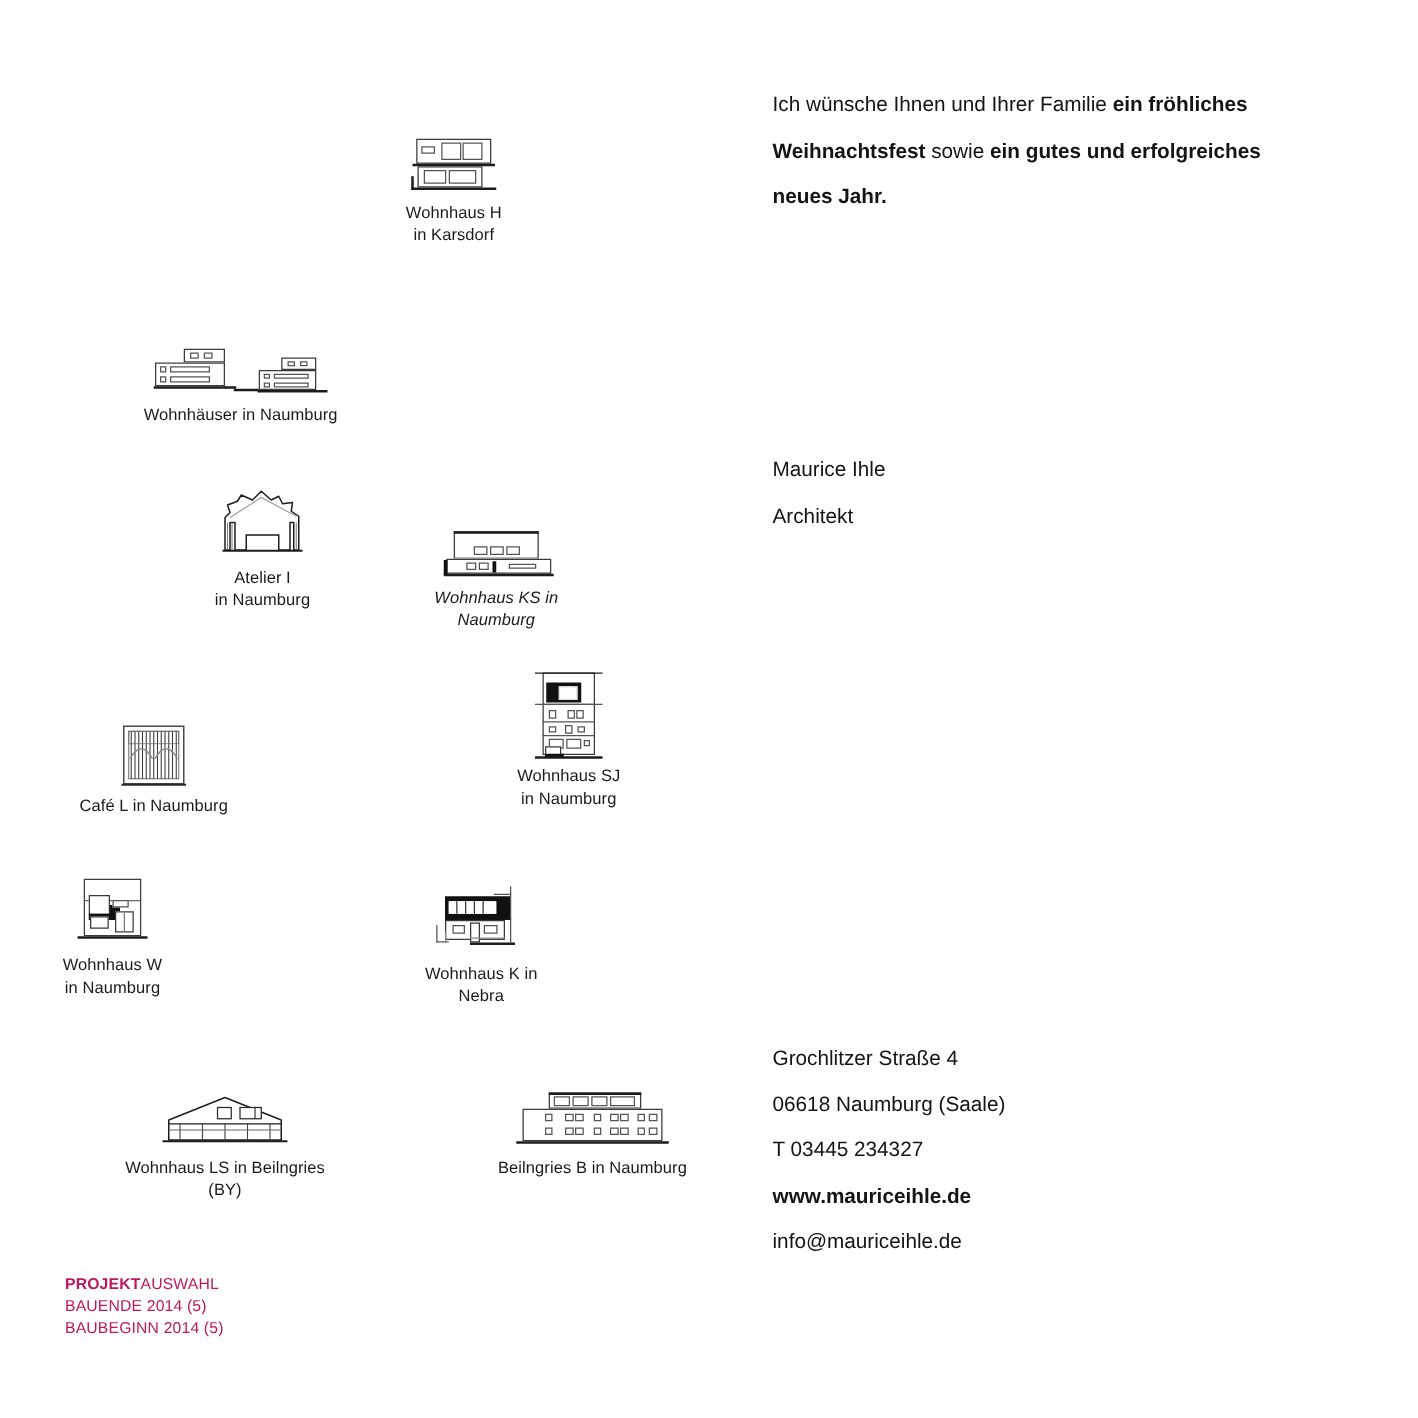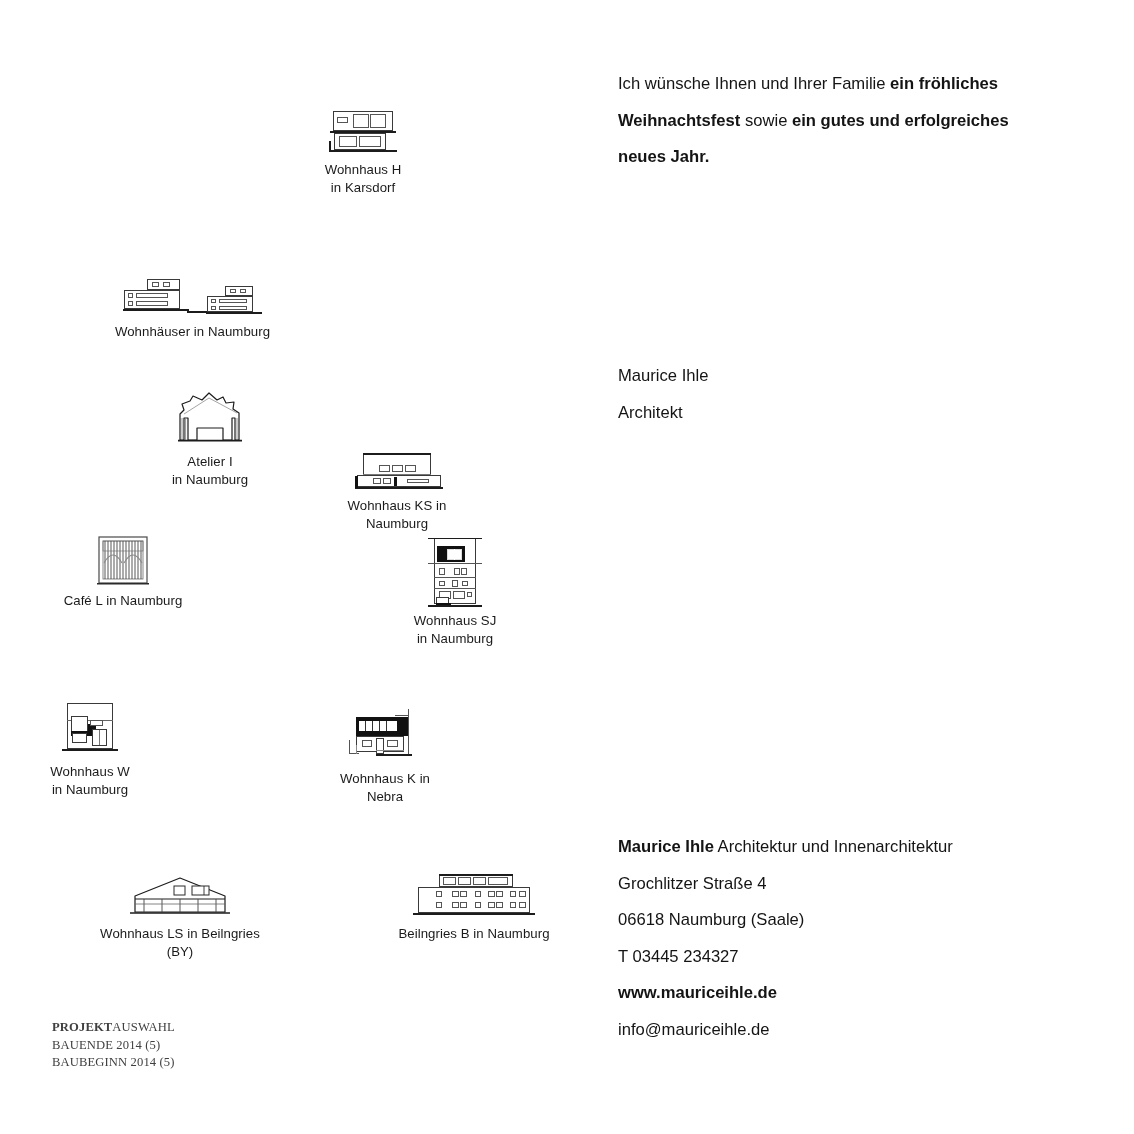--- a/index.html
+++ b/index.html
@@ -39,21 +39,21 @@
   .contact{
     position:absolute;left:618px;top:829px;
     font-size:16.6px;line-height:36.5px;color:#141414;
   }
   .contact b{font-weight:700;}
   .contact .row{white-space:nowrap;}
 
   
   .footer{
     position:absolute;left:52px;top:1019px;
-    font-size:12.6px;line-height:17.6px;color:#404040;letter-spacing:.01em;font-family:Liberation Serif, serif;
+    font-size:12.6px;line-height:17.6px;color:#be185d;letter-spacing:.01em;
   }
   .footer b{font-weight:700;}
 </style>
 </head>
 <body>
 
 <div class="page">
 
   <div class="tile" style="left:303px;top:110px;width:120px;">
     <div class="art" style="width:72px;height:46px;">
@@ -109,40 +109,40 @@
         <path d="M13,26 L38,10 L66,25" fill="none" stroke="#9a9a9a" stroke-width="0.9"></path>
         <path d="M11,30 L11,52 M14.6,30 L14.6,52" fill="none" stroke="#7a7a7a" stroke-width="0.8"></path>
         <path d="M66,30 L66,52" fill="none" stroke="#7a7a7a" stroke-width="0.8"></path>
         <path d="M7,52.6 L71,52.6" stroke="#1c1c1c" stroke-width="1.6"></path>
       </svg>
     </div>
     <div class="cap">Atelier I
 in Naumburg</div>
   </div>
 
-  <div class="tile" style="left:318px;top:452px;width:158px;">
+  <div class="tile" style="left:318px;top:424px;width:158px;font-style:italic;">
     <div class="art" style="width:92px;height:40px;">
       <div class="bx" style="left:12px;top:1px;width:68px;height:28px;"></div>
       <div class="ln" style="left:12px;top:1px;width:68px;height:1.6px;"></div>
       <div class="bx-d" style="left:28px;top:13px;width:11px;height:7px;"></div>
       <div class="bx-d" style="left:41px;top:13px;width:11px;height:7px;"></div>
       <div class="bx-d" style="left:54px;top:13px;width:11px;height:7px;"></div>
       <div class="ln" style="left:12px;top:22px;width:68px;height:1px;background:#777;"></div>
       <div class="bx" style="left:6px;top:23px;width:84px;height:12px;"></div>
       <div class="bx-d" style="left:22px;top:26px;width:8px;height:6px;"></div>
       <div class="bx-d" style="left:32px;top:26px;width:8px;height:6px;"></div>
       <div class="fill" style="left:43px;top:25px;width:3px;height:9px;"></div>
       <div class="bx-d" style="left:56px;top:27px;width:22px;height:4px;"></div>
       <div class="ln" style="left:4px;top:35px;width:88px;height:1.8px;"></div>
       <div class="fill" style="left:4px;top:24px;width:2.6px;height:12px;"></div>
     </div>
     <div class="cap">Wohnhaus KS in Naumburg</div>
   </div>
 
-  <div class="tile" style="left:57px;top:535px;width:132px;">
+  <div class="tile" style="left:57px;top:579px;width:132px;">
     <div class="art" style="width:52px;height:52px;">
       <svg width="52" height="52" viewBox="0 0 52 52">
         <rect x="2" y="2" width="48" height="46" fill="#ffffff" stroke="#4a4a4a" stroke-width="1.2"></rect>
         <rect x="6" y="6" width="40" height="38" fill="#ffffff" stroke="#6a6a6a" stroke-width="0.8"></rect>
         <g stroke="#3a3a3a" stroke-width="0.85">
           <line x1="8" y1="6" x2="8" y2="44"></line>
             <line x1="11" y1="6" x2="11" y2="44"></line>
           <line x1="14" y1="6" x2="14" y2="44"></line>
             <line x1="17" y1="6" x2="17" y2="44"></line>
           <line x1="20" y1="6" x2="20" y2="44"></line>
@@ -303,21 +303,20 @@
     <b>Weihnachtsfest</b><span> sowie </span><b>ein gutes und erfolgreiches</b>
     <b>neues Jahr.</b>
   </div>
 
   <div class="sign">
     <div>Maurice Ihle</div>
     <div>Architekt</div>
   </div>
 
   <div class="contact">
-    <div class="row"><b>Maurice Ihle</b><span> Architektur und Innenarchitektur</span></div>
     <div class="row">Grochlitzer Straße 4</div>
     <div class="row">06618 Naumburg (Saale)</div>
     <div class="row">T 03445 234327</div>
     <div class="row" style="font-weight:700;">www.mauriceihle.de</div>
     <div class="row">info@mauriceihle.de</div>
   </div>
 
   <div class="footer">
     <div><b>PROJEKT</b><span>AUSWAHL</span></div>
     <div>BAUENDE 2014 (5)</div>

